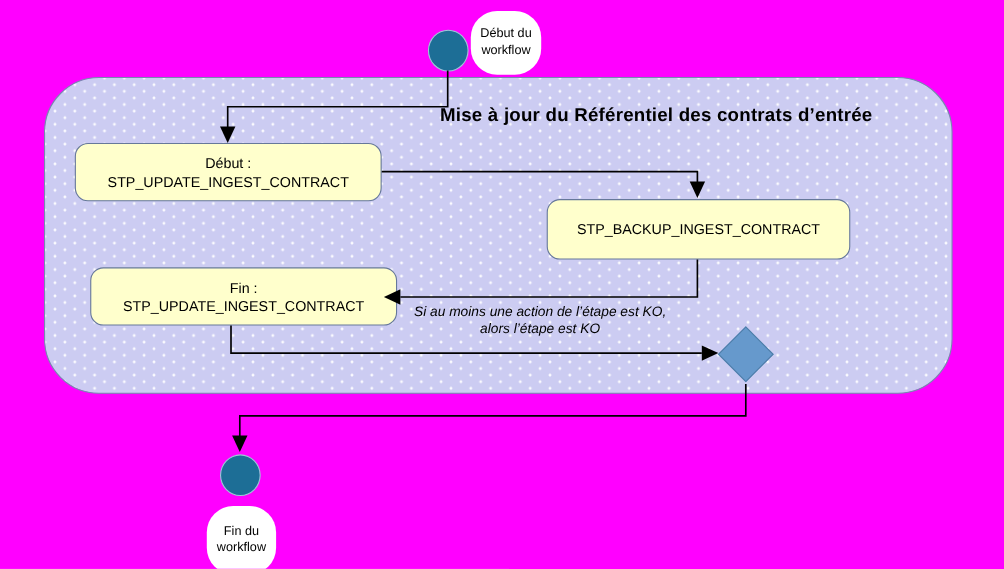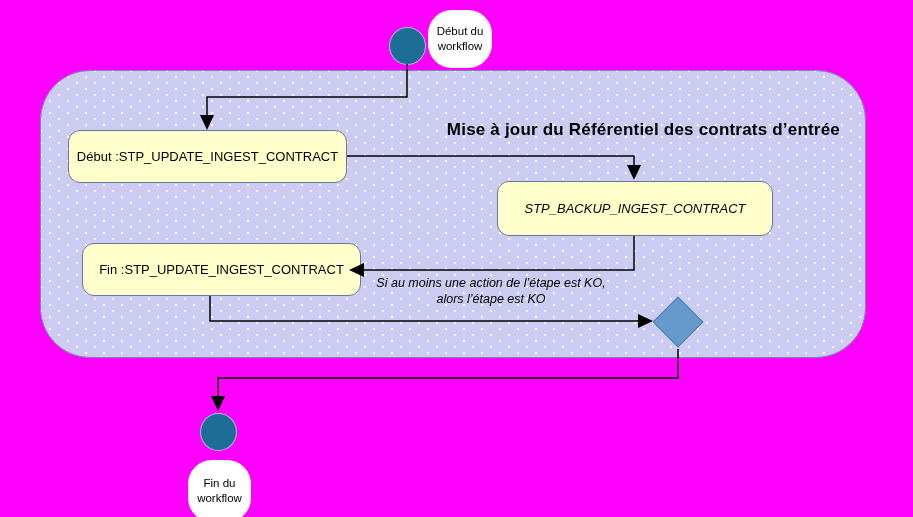--- a/index.html
+++ b/index.html
@@ -21,44 +21,45 @@
       radial-gradient(circle, rgba(255,255,255,0.9) 1px, transparent 1.6px),
       radial-gradient(circle, rgba(255,255,255,0.9) 1px, transparent 1.6px);
     background-size: 18px 12px;
     background-position: 0 0, 9px 6px;
     border: 1px solid #7789B0;
     border-radius: 50px;
     box-sizing: border-box;
   }
   .container-title {
     position: absolute;
-    left: 400px; top: 120px;
+    left: 400px; top: 95px;
     width: 440px;
-    text-align: right;
+    text-align: left;
     font-size: 17px;
     font-weight: bold;
     letter-spacing: 0.2px;
   }
 
   .step-box {
     position: absolute;
     background: #FFFFCC;
     border: 1.5px solid #66789A;
     border-radius: 12px;
     box-sizing: border-box;
     display: flex;
+    flex-direction: column;
     align-items: center;
     justify-content: center;
     font-size: 13px;
     line-height: 17px;
     text-align: center;
     z-index: 3;
   }
   #box-step-start { left: 68px;  top: 130px; width: 279px; height: 53px; }
-  #box-step-backup{ left: 497px; top: 181px; width: 276px; height: 55px; font-style: italic; }
+  #box-step-backup{ left: 497px; top: 181px; width: 276px; height: 55px; }
   #box-step-end   { left: 82px;  top: 243px; width: 279px; height: 53px; }
 
   .annotation {
     position: absolute;
     left: 355px; top: 276px;
     width: 272px;
     text-align: center;
     font-size: 12.5px;
     line-height: 15.5px;
     z-index: 4;

